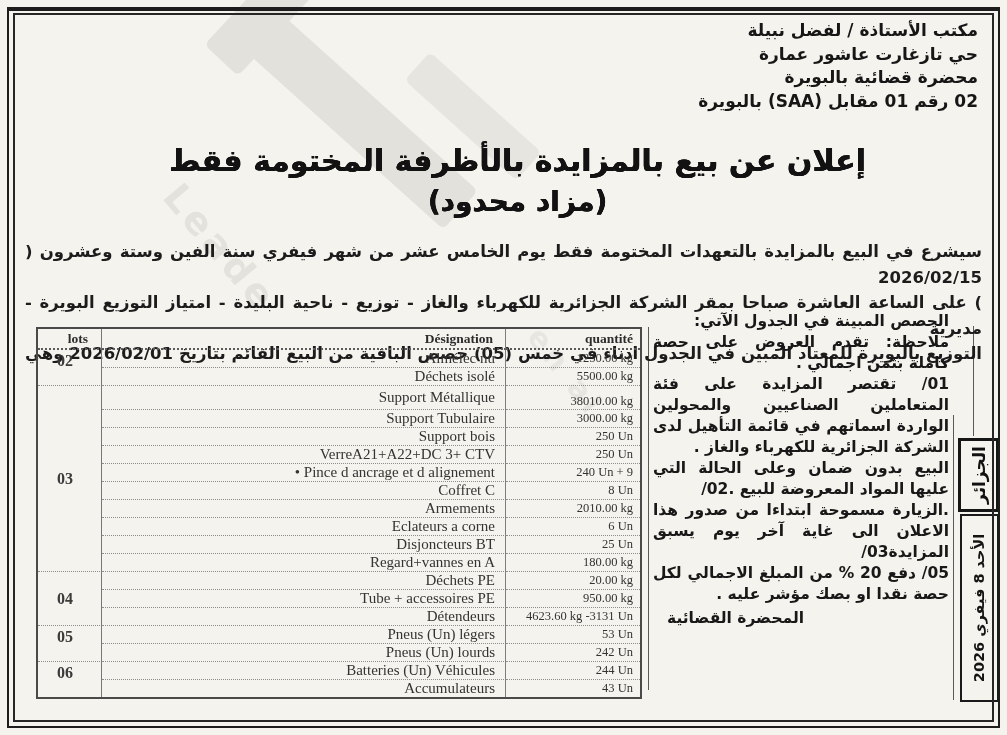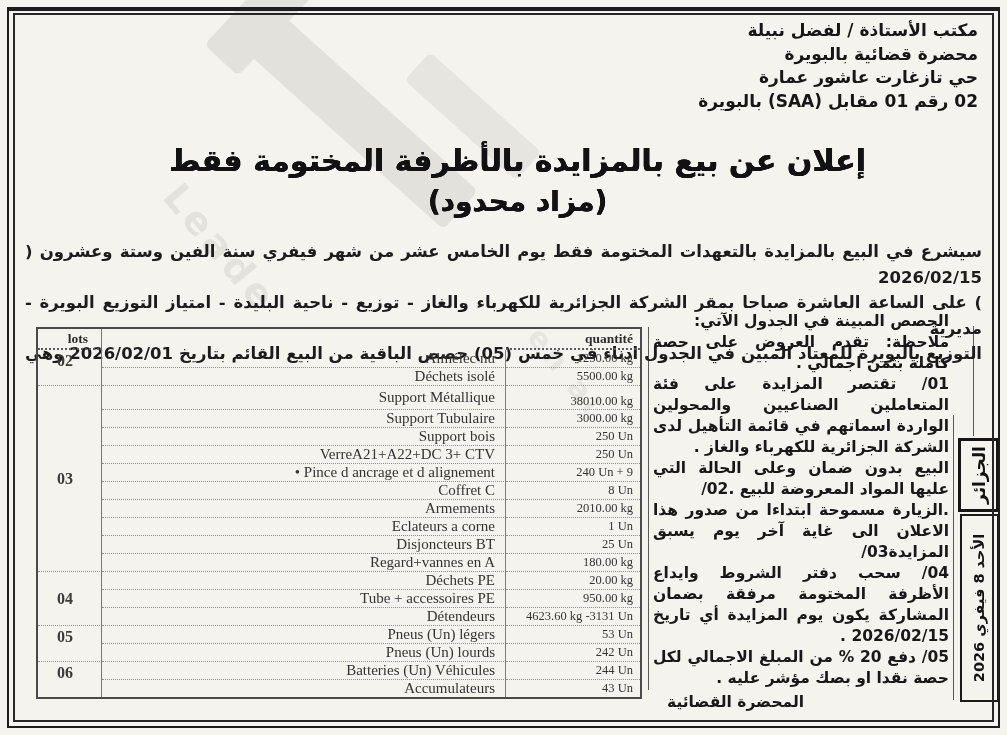--- a/index.html
+++ b/index.html
@@ -80,38 +80,39 @@
   <div class="wm-bar" id="wm-bar2"></div>
   <div class="wm-bar" id="wm-bar3"></div>
   <div class="wm" id="wm-text1">Leade</div>
   <div class="wm" id="wm-text2">en al</div>
 
   <div class="frame-outer"></div>
   <div class="frame-inner"></div>
 
   <div class="office-header" id="office-header">
       <div class="office-header-line">مكتب الأستاذة / لفضل نبيلة</div>
+      <div class="office-header-line">حي تازغارت عاشور عمارة</div>
       <div class="office-header-line">محضرة قضائية بالبويرة</div>
-      <div class="office-header-line">حي تازغارت عاشور عمارة</div>
       <div class="office-header-line">02 رقم 01 مقابل (SAA) بالبويرة</div>
     </div>
 
   <div class="title-wrap">
     <div class="title-main">إعلان عن بيع بالمزايدة بالأظرفة المختومة فقط</div>
     <div class="title-sub">(مزاد محدود)</div>
   </div>
 
   <div class="intro" id="intro">
       <div class="intro-line">سيشرع في البيع بالمزايدة بالتعهدات المختومة فقط يوم الخامس عشر من شهر فيفري سنة الفين وستة وعشرون ( 2026/02/15</div>
       <div class="intro-line">) على الساعة العاشرة صباحا بمقر الشركة الجزائرية للكهرباء والغاز - توزيع - ناحية البليدة - امتياز التوزيع البويرة - مديرية</div>
       <div class="intro-line">التوزيع بالبويرة للمعتاد المبين في الجدول ادناء في خمس (05)  حصص الباقية من البيع القائم بتاريخ 2026/02/01 وهي</div>
     </div>
 
   <div class="lots-table" id="lots-table">
     <div class="cell th th-lots">lots</div>
+    <div class="cell th th-des">Désignation</div>
     <div class="cell th th-qty">quantité</div>
   <div class="cell lot-cell lot-top" style="grid-row: 2 / span 2;">02</div>
       <div class="cell des-cell" style="grid-row: 2;">Almélec nu</div>
       <div class="cell qty-cell" style="grid-row: 2;">1250.00 kg</div>
       <div class="cell des-cell" style="grid-row: 3;">Déchets isolé</div>
       <div class="cell qty-cell" style="grid-row: 3;">5500.00 kg</div>
       <div class="cell lot-cell" style="grid-row: 4 / span 10;">03</div>
       <div class="cell des-cell" style="grid-row: 4;">Support Métallique</div>
       <div class="cell qty-cell" style="grid-row: 4; margin-top: 8px;">38010.00 kg</div>
       <div class="cell des-cell" style="grid-row: 5;">Support Tubulaire</div>
@@ -120,21 +121,21 @@
       <div class="cell qty-cell" style="grid-row: 6;">250 Un</div>
       <div class="cell des-cell" style="grid-row: 7;">VerreA21+A22+DC 3+ CTV</div>
       <div class="cell qty-cell" style="grid-row: 7;">250 Un</div>
       <div class="cell des-cell" style="grid-row: 8;">• Pince d ancrage et d alignement</div>
       <div class="cell qty-cell" style="grid-row: 8;">240 Un + 9</div>
       <div class="cell des-cell" style="grid-row: 9;">Coffret C</div>
       <div class="cell qty-cell" style="grid-row: 9;">8 Un</div>
       <div class="cell des-cell" style="grid-row: 10;">Armements</div>
       <div class="cell qty-cell" style="grid-row: 10;">2010.00 kg</div>
       <div class="cell des-cell" style="grid-row: 11;">Eclateurs a corne</div>
-      <div class="cell qty-cell" style="grid-row: 11;">1 Un</div>
+      <div class="cell qty-cell" style="grid-row: 11;">6 Un</div>
       <div class="cell des-cell" style="grid-row: 12;">Disjoncteurs BT</div>
       <div class="cell qty-cell" style="grid-row: 12;">25 Un</div>
       <div class="cell des-cell" style="grid-row: 13;">Regard+vannes en A</div>
       <div class="cell qty-cell" style="grid-row: 13;">180.00 kg</div>
       <div class="cell lot-cell" style="grid-row: 14 / span 3;">04</div>
       <div class="cell des-cell" style="grid-row: 14;">Déchets PE</div>
       <div class="cell qty-cell" style="grid-row: 14;">20.00 kg</div>
       <div class="cell des-cell" style="grid-row: 15;">Tube + accessoires PE</div>
       <div class="cell qty-cell" style="grid-row: 15;">950.00 kg</div>
       <div class="cell des-cell" style="grid-row: 16;">Détendeurs</div>
@@ -154,21 +155,20 @@
   <div class="vrule" id="rule-left"></div>
   <div class="vrule" id="rule-right"></div>
   <div class="vrule" id="rule-top"></div>
 
   <div class="notes" id="notes">
       <div class="note-item">الحصص المبينة في الجدول الآتي:</div>
       <div class="note-item">ملاحظة: تقدم العروض على حصة كاملة بثمن اجمالي .</div>
       <div class="note-item">01/ تقتصر المزايدة على فئة المتعاملين الصناعيين والمحولين الواردة اسماتهم في قائمة التأهيل لدى الشركة الجزائرية للكهرباء والغاز .</div>
       <div class="note-item">البيع بدون ضمان وعلى الحالة التي عليها المواد المعروضة للبيع .02/</div>
       <div class="note-item">.الزيارة مسموحة ابتداءا من صدور هذا الاعلان الى غاية آخر يوم يسبق المزايدة03/</div>
-      <div class="note-item">04/ سحب دفتر الشروط وايداع الأظرفة المختومة مرفقة بضمان المشاركة يكون يوم المزايدة أي تاريخ 2026/02/15 .</div>
       <div class="note-item">05/ دفع 20 % من المبلغ الاجمالي لكل حصة نقدا او بصك مؤشر عليه .</div>
       <div class="note-item signature">المحضرة القضائية</div>
     </div>
 
   <div class="masthead-box">
     <span>الجزائر</span>
   </div>
   <div class="date-box">
     <span>الأحد 8 فيفري 2026</span>
   </div>

